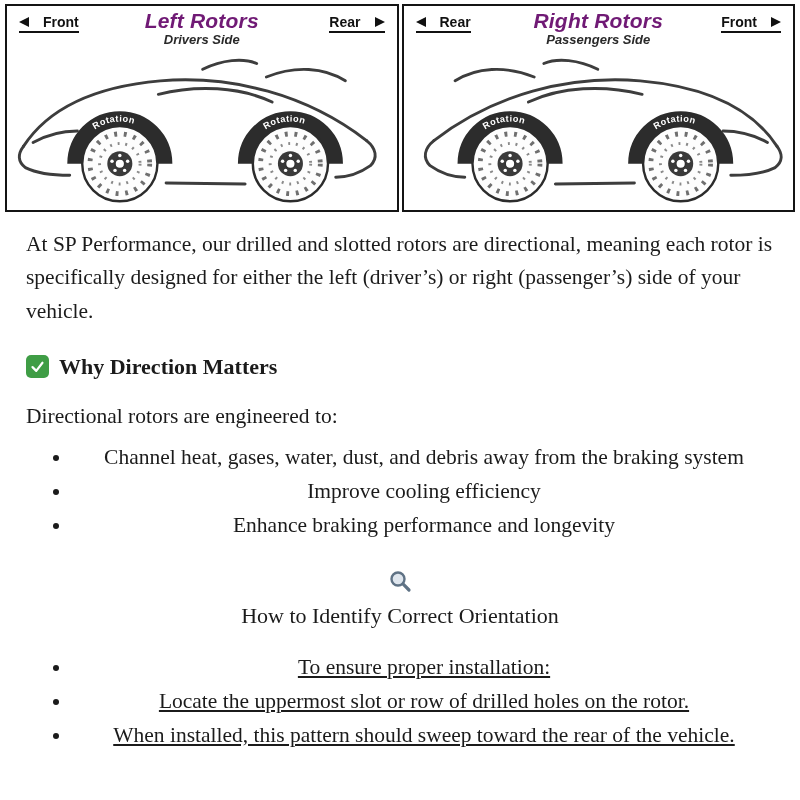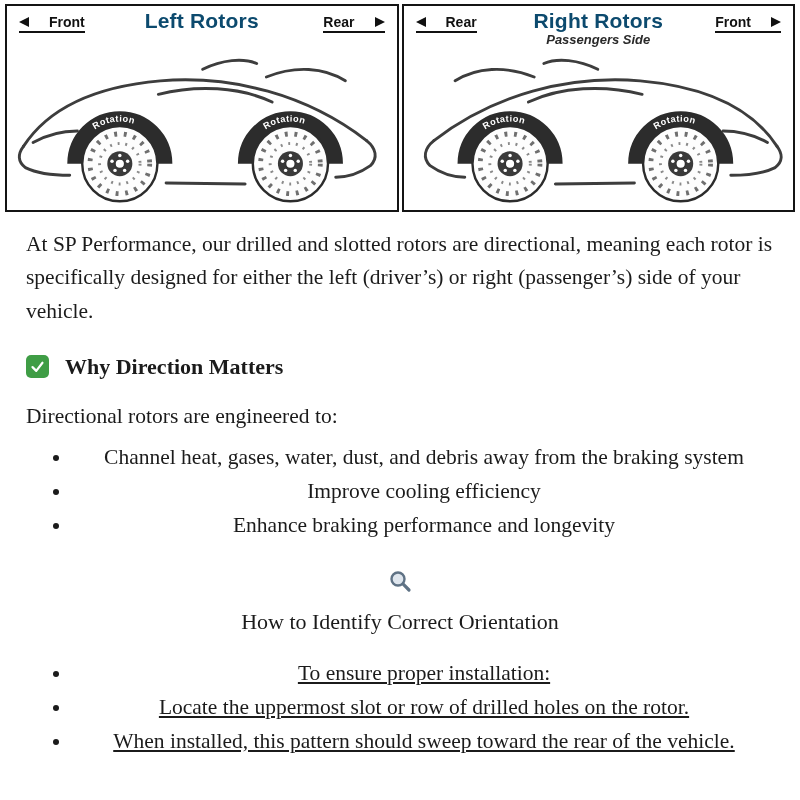--- a/index.html
+++ b/index.html
@@ -13,46 +13,46 @@
   
   .diagram { display: flex; gap: 3px; margin: 4px 5px 0 5px; }
   .panel {
     flex: 1 1 0; border: 2px solid #141414; background: #fff;
     position: relative;
   }
   .panel-header { position: relative; height: 44px; }
   .panel-titles { text-align: center; padding-top: 3px; }
   .panel-title {
     font-family: "Liberation Sans", sans-serif;
-    font-weight: 800; font-size: 21px; color: #0c4a6e; letter-spacing: .2px;
+    font-weight: 800; font-size: 21px; color: #701a75; letter-spacing: .2px; font-style: italic;
   }
   .panel-subtitle {
     font-family: "Liberation Sans", sans-serif;
     font-style: italic; font-weight: 700; font-size: 13px; color: #2a2a2a;
     margin-top: -1px;
   }
   .dir {
     position: absolute; top: 8px;
-    display: flex; align-items: center; gap: 20px;
+    display: flex; align-items: center; gap: 14px;
     font-family: "Liberation Sans", sans-serif;
     font-weight: 800; font-size: 14px; color: #111;
     border-bottom: 2px solid #111; padding-bottom: 1px;
   }
   .dir-left  { left: 12px; }
   .dir-right { right: 12px; }
   .tri { width: 0; height: 0; display: inline-block; }
   .tri-left  { border-top: 5px solid transparent; border-bottom: 5px solid transparent; border-right: 10px solid #111; }
   .tri-right { border-top: 5px solid transparent; border-bottom: 5px solid transparent; border-left: 10px solid #111; }
   .car-svg { display: block; width: 100%; height: 160px; }
 
   
   .content { padding: 16px 26px 0 26px; }
   .intro { font-size: 21.5px; line-height: 1.55; }
   .sec-heading {
-    display: flex; align-items: center; gap: 16px;
+    display: flex; align-items: center; gap: 10px;
     margin-top: 26px; font-size: 22px; font-weight: 700;
   }
   .sec-heading.regular { font-weight: 400; margin-top: 26px; flex-direction: column; }
   .check-icon {
     width: 23px; height: 23px; border-radius: 5px;
     background: #3f9d45; display: inline-flex; align-items: center; justify-content: center;
     flex: 0 0 auto;
   }
   .mag-icon { width: 24px; height: 24px; display: inline-flex; flex: 0 0 auto; }
   .lead { margin-top: 24px; font-size: 21.5px; font-family: Liberation Serif, serif; }
@@ -67,20 +67,21 @@
   <div class="diagram">
 
     <div class="panel">
       <div class="panel-header">
         <div class="dir dir-left">
           <span class="tri tri-left"></span>
           <span>Front</span>
         </div>
         <div class="panel-titles">
           <div class="panel-title">Left Rotors</div>
+          <div class="panel-subtitle">Drivers Side</div>
         </div>
         <div class="dir dir-right">
           <span>Rear</span>
           <span class="tri tri-right"></span>
         </div>
       </div>
 
       <svg class="car-svg" viewBox="0 0 390 166">
 
         <g stroke="#3d3d3d" stroke-width="3" fill="none" stroke-linecap="round">

